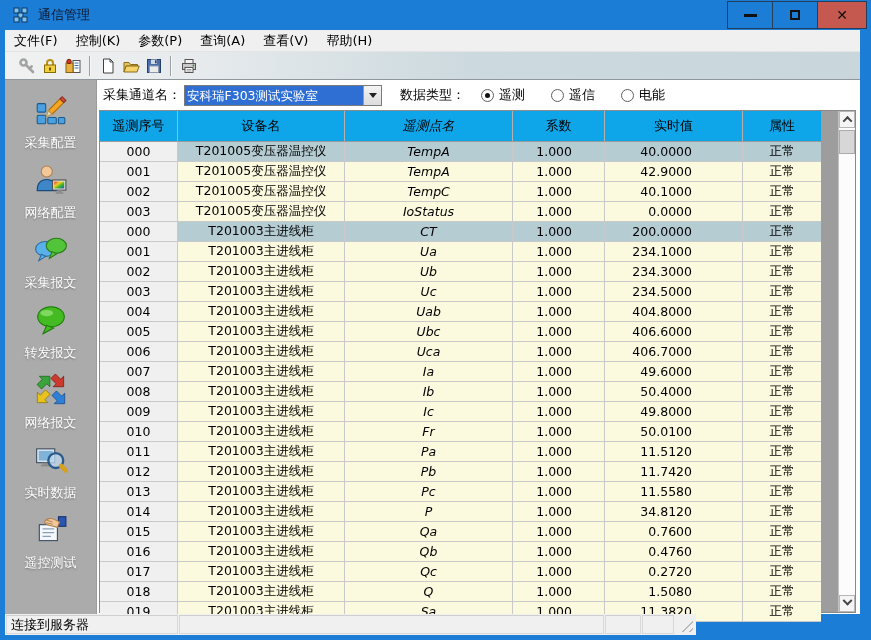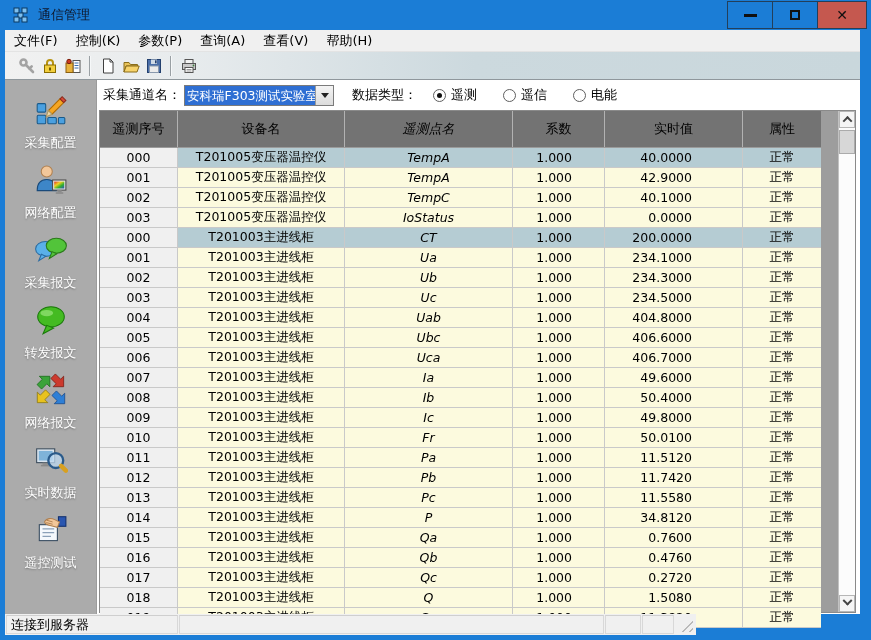--- a/index.html
+++ b/index.html
@@ -28,34 +28,34 @@
     border-bottom:1px solid #8f979c;display:flex;align-items:center;padding-left:10px;}
   .tbtn{width:23px;height:23px;display:flex;align-items:center;justify-content:center;}
   .tsep{width:1px;height:20px;background:#9a9f a3;background:#9aa0a4;border-right:1px solid #f6f8f9;margin:0 5px;}
   
   .sidebar{position:absolute;left:5px;top:80px;width:92px;height:534px;background:#ababab;box-sizing:border-box;padding-top:13px;border-right:1px solid #9b9b9b;}
   .side-item{height:70px;display:flex;flex-direction:column;align-items:center;}
   .side-label{color:#fff;font-size:13px;margin-top:3px;text-shadow:0 1px 2px rgba(0,0,0,.35);white-space:nowrap;}
   
   .main{position:absolute;left:97px;top:80px;width:763px;height:534px;background:#fff;}
   .channel-row{height:30px;display:flex;align-items:center;font-size:13px;color:#000;padding-left:6px;}
-  .combo{width:150px;height:21px;border:1px solid #7b7b7b;box-sizing:border-box;display:flex;margin-left:3px;background:#fff;}
+  .combo{width:198px;height:21px;border:1px solid #7b7b7b;box-sizing:border-box;display:flex;margin-left:3px;background:#fff;}
   .combo-text{flex:1;background:#2f6fd3;color:#fff;font-size:12.5px;line-height:19px;padding:0 2px;white-space:nowrap;overflow:hidden;}
   .combo-btn{width:17px;background:linear-gradient(#f4f4f4,#dcdcdc);border-left:1px solid #9a9a9a;display:flex;align-items:center;justify-content:center;}
   .combo-arrow{width:0;height:0;border-left:4px solid transparent;border-right:4px solid transparent;border-top:5px solid #222;}
   .dtype-label{margin-left:18px;}
   .radio-opt{display:flex;align-items:center;margin-left:16px;}
   .radio-opt + .radio-opt{margin-left:26px;justify-content:center;}
   .radio{width:13px;height:13px;border-radius:50%;border:1px solid #5f5f5f;background:#fff;box-sizing:border-box;position:relative;}
   .radio.checked::after{content:"";position:absolute;left:3px;top:3px;width:5px;height:5px;border-radius:50%;background:#101010;}
   .radio-lbl{margin-left:5px;}
   
   .table{position:absolute;left:2px;top:30px;width:757px;height:503px;border:1px solid #8a8a8a;box-sizing:border-box;background:#fff;}
   .grid{position:absolute;left:0;top:0;bottom:0;width:721px;}
-  .thead{display:flex;height:37px;background:#737373;border-bottom:1px solid #9b9b9b;box-sizing:border-box;text-align:center;}
+  .thead{display:flex;height:31px;background:#0ea5e9;border-bottom:1px solid #9b9b9b;box-sizing:border-box;text-align:center;}
   .th{display:flex;align-items:center;justify-content:center;font-size:13px;color:#000;border-right:1px solid #b2b2b2;box-sizing:border-box;}
   .th:last-child{border-right:none;}
   .row{display:flex;height:20px;background:#fcfade;box-sizing:border-box;}
   .row.sel{background:#b5ccd3;}
   .td{display:flex;align-items:center;justify-content:center;font-size:12.5px;color:#000;border-right:1px solid #c9c9c9;border-bottom:1px solid #c9c9c9;box-sizing:border-box;height:20px;white-space:nowrap;overflow:hidden;}
   .td.seq{background:#f0f0f0;}
   .td.num{justify-content:flex-end;}
   .c1{width:78px;}.c2{width:167px;}.c3{width:168px;font-style:italic;}.c4{width:92px;}.c5{width:138px;}.c6{width:78px;}
   .td.c4{padding-right:32px;}
   .td.c5{padding-right:50px;}

